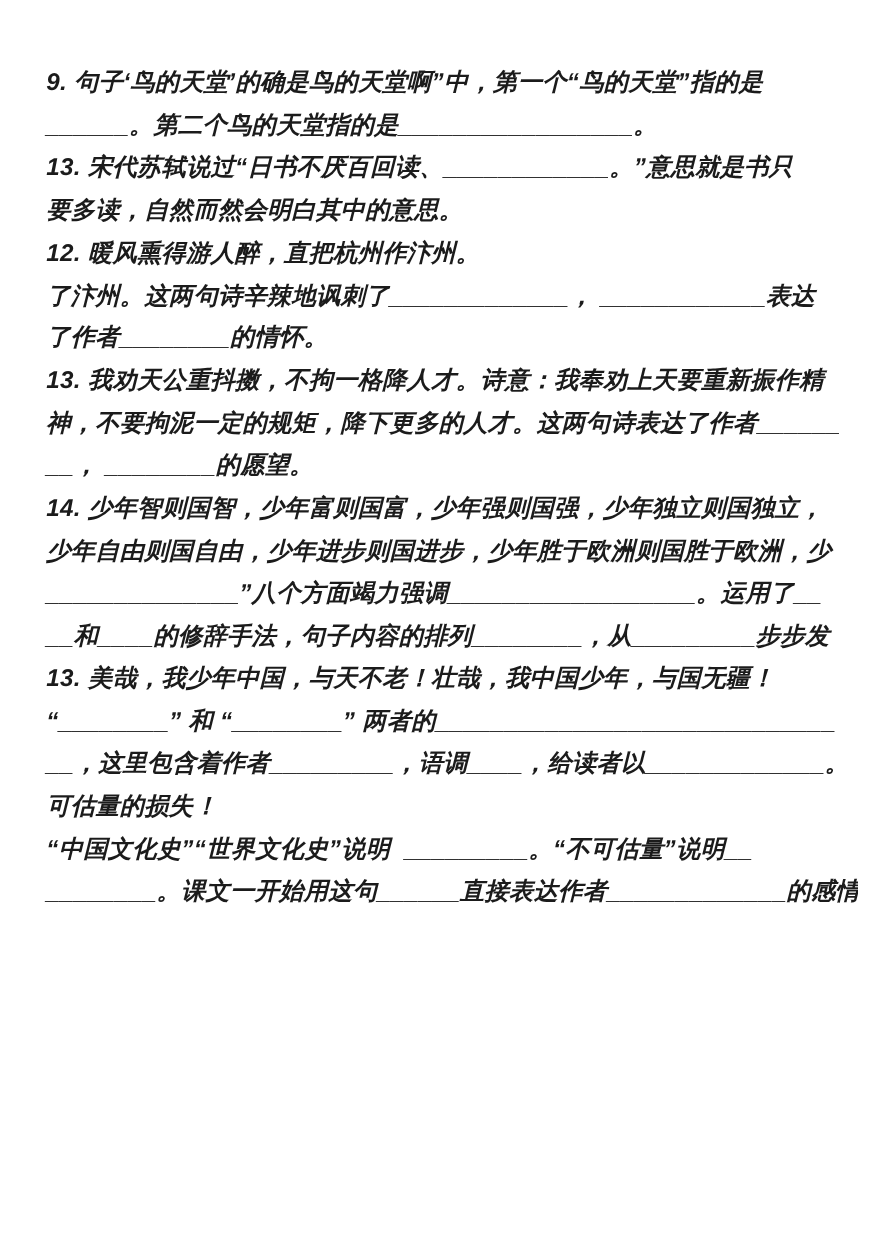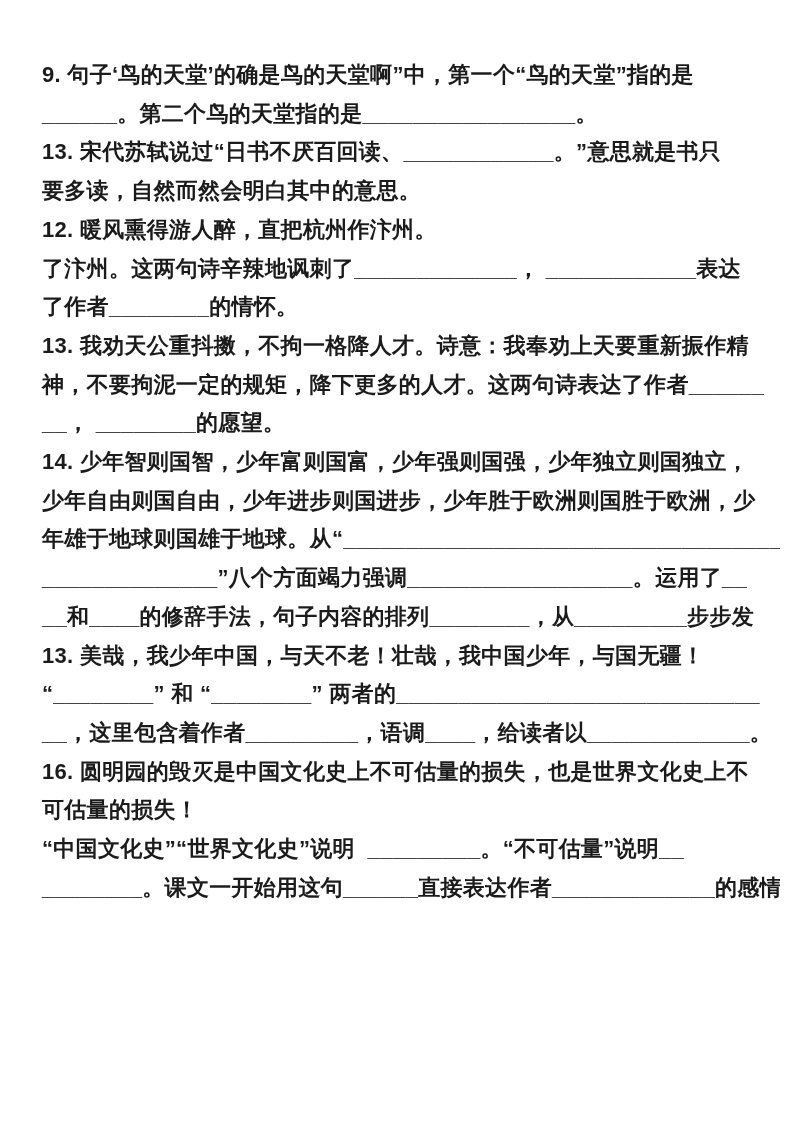--- a/index.html
+++ b/index.html
@@ -7,20 +7,21 @@
     padding: 0;
     background: #ffffff;
   }
   .page {
     position: relative;
     width: 780px;
     height: 1122px;
     background: #ffffff;
     overflow: hidden;
     font-family: "Liberation Sans", "DejaVu Sans", sans-serif;
+    font-style: italic;
   }
   .content {
     position: absolute;
     top: 56px;
     left: 42px;
     right: 30px;
   }
   .question-block {
     margin: 0;
     padding: 0;
@@ -59,32 +60,30 @@
 
     <div class="question-block">
       <div class="line">13. 我劝天公重抖擞，不拘一格降人才。诗意：我奉劝上天要重新振作精</div>
       <div class="line">神，不要拘泥一定的规矩，降下更多的人才。这两句诗表达了作者______</div>
       <div class="line">__， ________的愿望。</div>
     </div>
 
     <div class="question-block">
       <div class="line">14. 少年智则国智，少年富则国富，少年强则国强，少年独立则国独立，</div>
       <div class="line">少年自由则国自由，少年进步则国进步，少年胜于欧洲则国胜于欧洲，少</div>
-      <div class="line">年雄于地球则国雄于地球。从“___________________________________</div>
       <div class="line">______________”八个方面竭力强调__________________。运用了__</div>
       <div class="line">__和____的修辞手法，句子内容的排列________，从_________步步发</div>
     </div>
 
     <div class="question-block">
       <div class="line">13. 美哉，我少年中国，与天不老！壮哉，我中国少年，与国无疆！</div>
       <div class="line">“________” 和 “________” 两者的_____________________________</div>
       <div class="line">__，这里包含着作者_________，语调____，给读者以_____________。</div>
     </div>
 
     <div class="question-block">
-      <div class="line">16. 圆明园的毁灭是中国文化史上不可估量的损失，也是世界文化史上不</div>
       <div class="line">可估量的损失！</div>
       <div class="line">“中国文化史”“世界文化史”说明  _________。“不可估量”说明__</div>
       <div class="line">________。课文一开始用这句______直接表达作者_____________的感情。</div>
     </div>
 
   </div>
 </div>
 
 </body></html>

